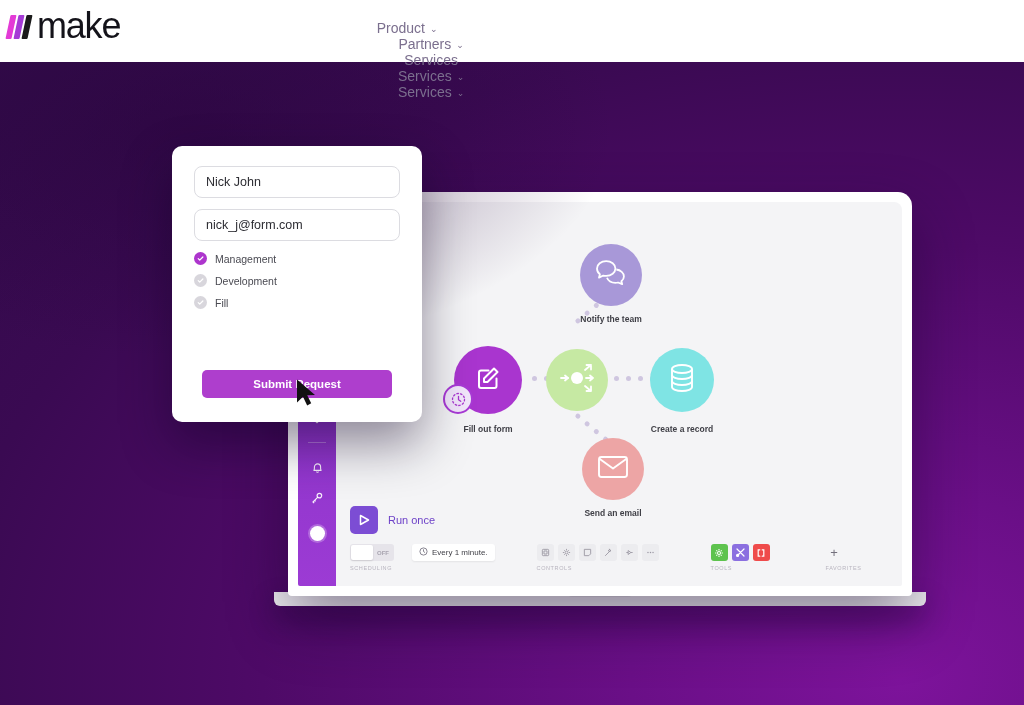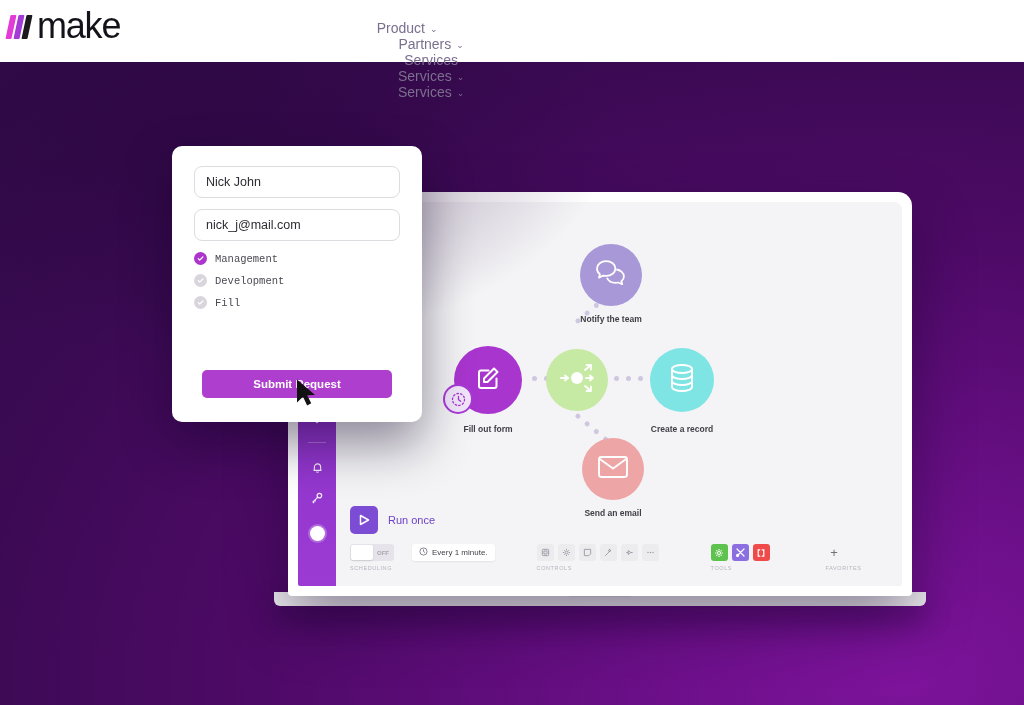--- a/index.html
+++ b/index.html
@@ -176,21 +176,21 @@
     box-shadow: 0 22px 50px rgba(15,0,35,0.45);
     z-index: 30; padding: 20px 22px 0 22px;
   }
   .form-title { font-size: 13.5px; color: #2d2d33; margin-bottom: 14px; }
   .form-input {
     width: 206px; height: 32px; border: 1px solid #dcdce1; border-radius: 8px;
     display: flex; align-items: center; padding: 0 11px;
     font-size: 12.5px; color: #2d2d33; margin-bottom: 11px; background: #fff;
   }
   .radio-list { margin-top: 10px; }
-  .radio-row { display: flex; align-items: center; gap: 8px; margin-bottom: 9px; font-family: Liberation Mono, monospace; }
+  .radio-row { display: flex; align-items: center; gap: 8px; margin-bottom: 9px; }
   .radio-mark {
     width: 13px; height: 13px; border-radius: 50%;
     display: flex; align-items: center; justify-content: center;
   }
   .radio-mark.on  { background: #ad35cd; }
   .radio-mark.off { background: #d8d6dc; }
   .radio-label { font-size: 10.5px; color: #4a4a52; }
   .submit-btn {
     position: absolute; left: 30px; bottom: 24px;
     width: 190px; height: 28px; border-radius: 5px; background: #ae3ecd;
@@ -509,21 +509,21 @@
       </div>
     </div>
   </div>
 
   <div class="form-card">
 
     <div class="form-input">
       <span>Nick John</span>
     </div>
     <div class="form-input">
-      <span>nick_j@mail.com</span>
+      <span>nick_j@form.com</span>
     </div>
 
     <div class="radio-list">
       <div class="radio-row">
         <span class="radio-mark on">
           <svg width="7" height="7" viewBox="0 0 8 8" fill="none" stroke="#ffffff" stroke-width="1.4" stroke-linecap="round" stroke-linejoin="round">
             <path d="M1.4 4.2l1.7 1.7L6.7 2.3"></path>
           </svg>
         </span>
         <span class="radio-label">Management</span>

